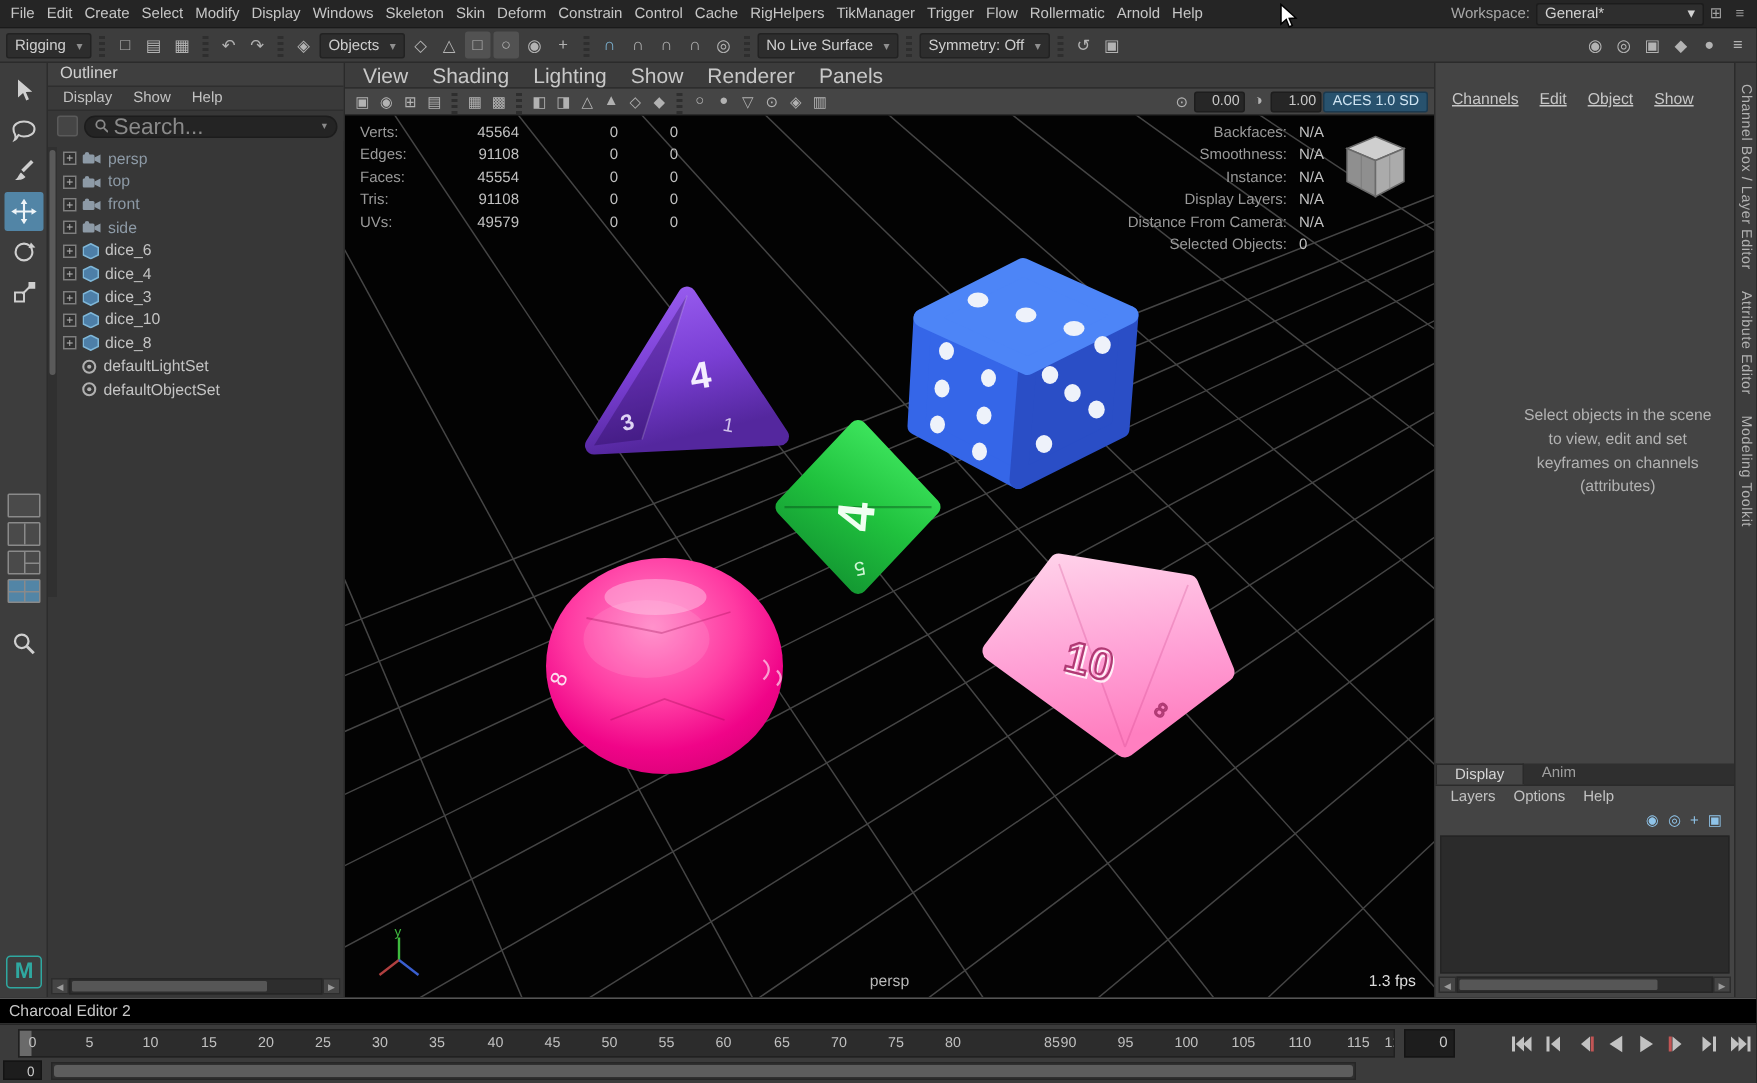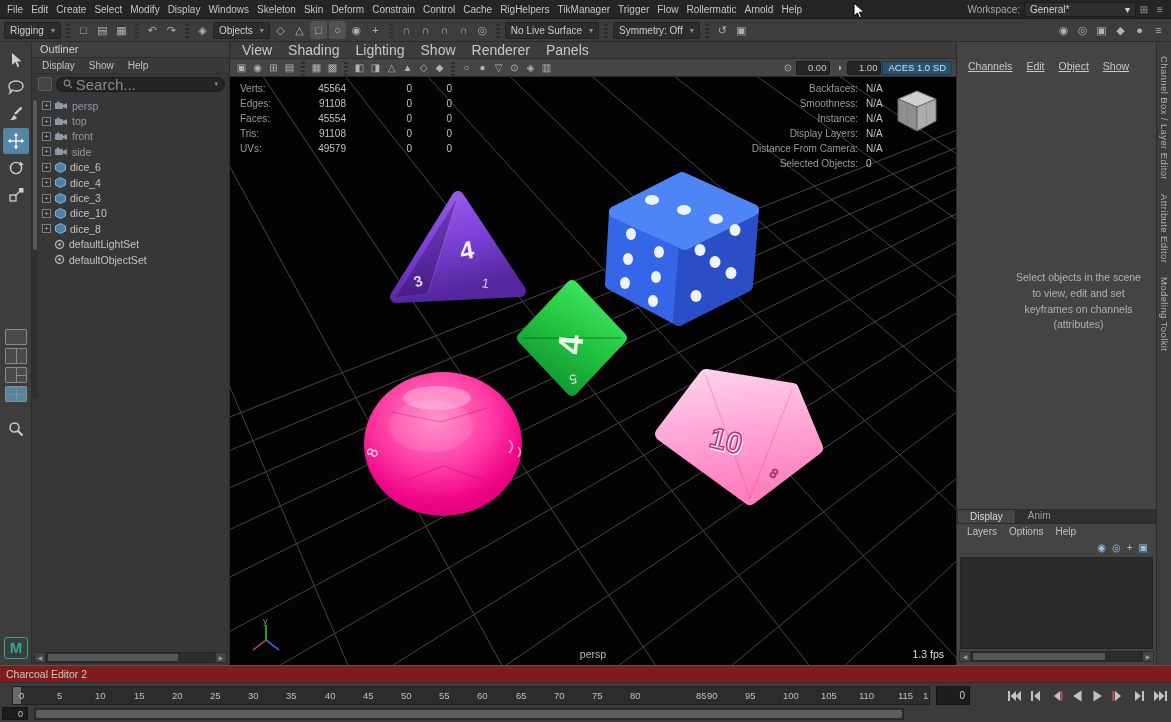--- a/index.html
+++ b/index.html
@@ -99,21 +99,21 @@
   .layer-icons .li { color:#8fc3e8; font-size:10px; }
   .layer-list { position:absolute; left:3px; right:3px; top:48px; bottom:16px; background:#2b2b2b; border:1px solid #242424; }
   .cb .hscroll { bottom:3px; }
 
   
   .rstrip { position:absolute; left:1156px; top:42px; width:15px; height:623px; background:#3d3d3d; border-left:1px solid #2b2b2b; display:flex; flex-direction:column; align-items:center; }
   .vtab { writing-mode:vertical-rl; font-size:9.5px; color:#b2b2b2; letter-spacing:.4px; margin-top:14px; white-space:nowrap; }
 
   
   .bottom { position:absolute; left:0; top:665px; width:1171px; height:57px; background:#3b3b3b; }
-  .panel-label-row { height:18px; background:#7f1d1d; border-top:1px solid #555; border-bottom:1px solid #2e2e2e; padding:2px 6px; font-size:10.5px; color:#c8c8c8; }
+  .panel-label-row { height:18px; background:#000000; border-top:1px solid #555; border-bottom:1px solid #2e2e2e; padding:2px 6px; font-size:10.5px; color:#c8c8c8; }
   .ruler { position:absolute; left:12px; top:21px; width:918px; height:19px; background:#2c2c2c; border:1px solid #202020; overflow:hidden; }
   .cf-marker { position:absolute; left:0; top:0; bottom:0; width:8px; background:#6a6a6a; }
   .tick { position:absolute; top:3px; font-size:9.5px; color:#c0c0c0; }
   .frame-field, .range-field { position:absolute; background:#1d1d1d; border:1px solid #141414; color:#cccccc; font-size:10px; text-align:right; padding:0 4px; font-family:"Liberation Sans",sans-serif; }
   .frame-field { left:936px; top:21px; width:34px; height:19px; }
   .range-field { left:2px; top:42px; width:26px; height:13px; font-size:9px; }
   .range-track { position:absolute; left:34px; top:43px; width:870px; height:12px; background:#303030; border:1px solid #262626; }
   .range-thumb { position:absolute; left:1px; right:1px; top:1px; bottom:1px; background:#5d5d5d; border-radius:2px; }
   .playback { position:absolute; left:1004px; top:19px; display:flex; gap:1px; }
   .pb-btn { width:20px; height:23px; display:flex; align-items:center; justify-content:center; border-radius:2px; }

